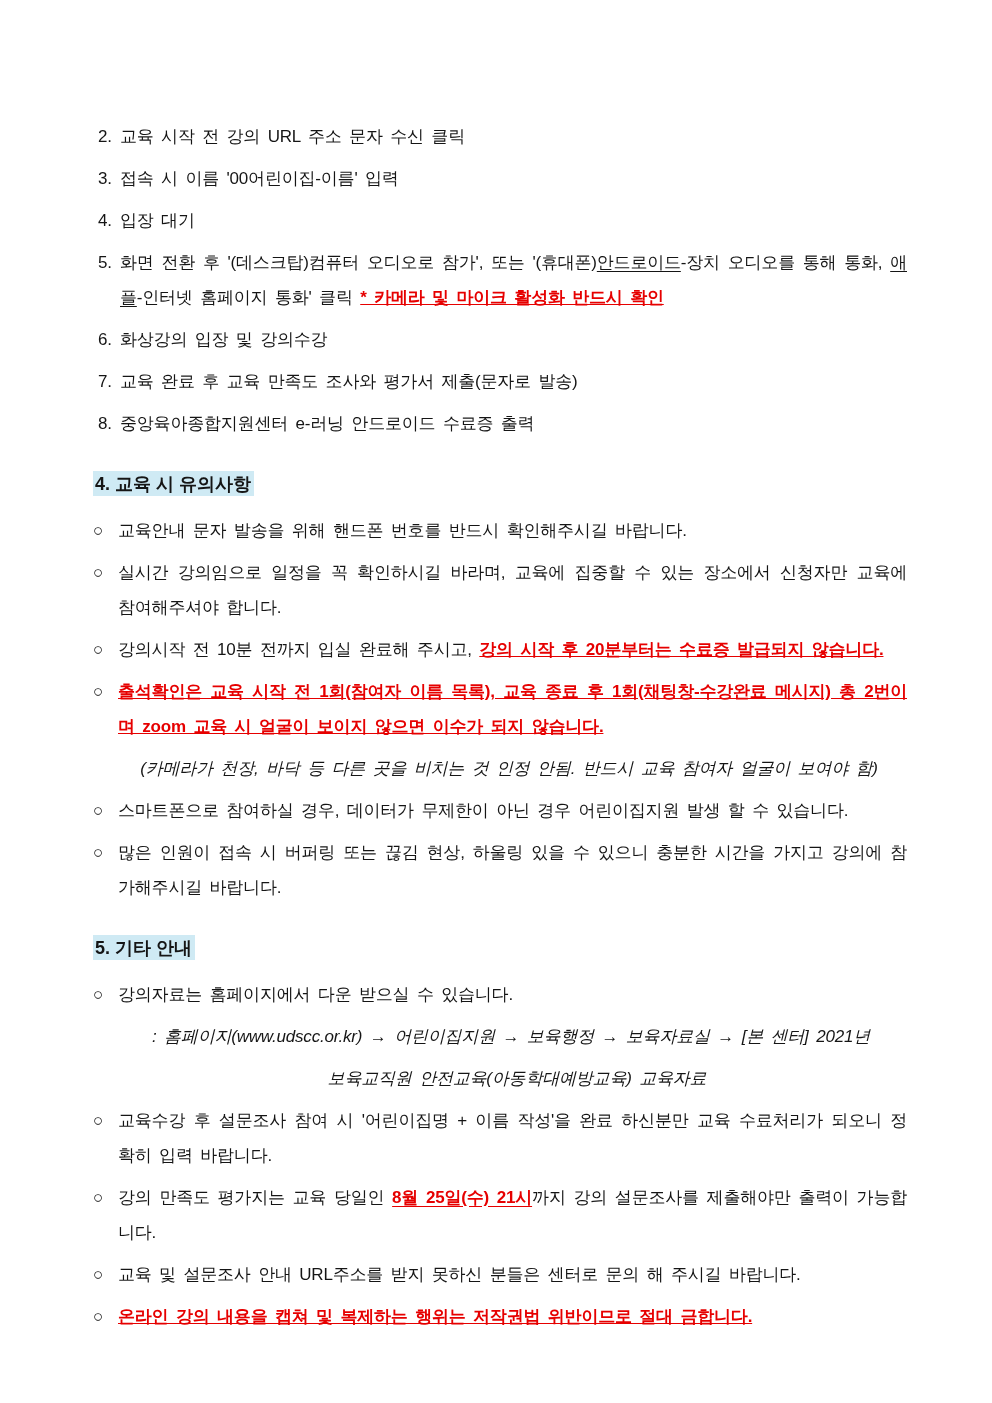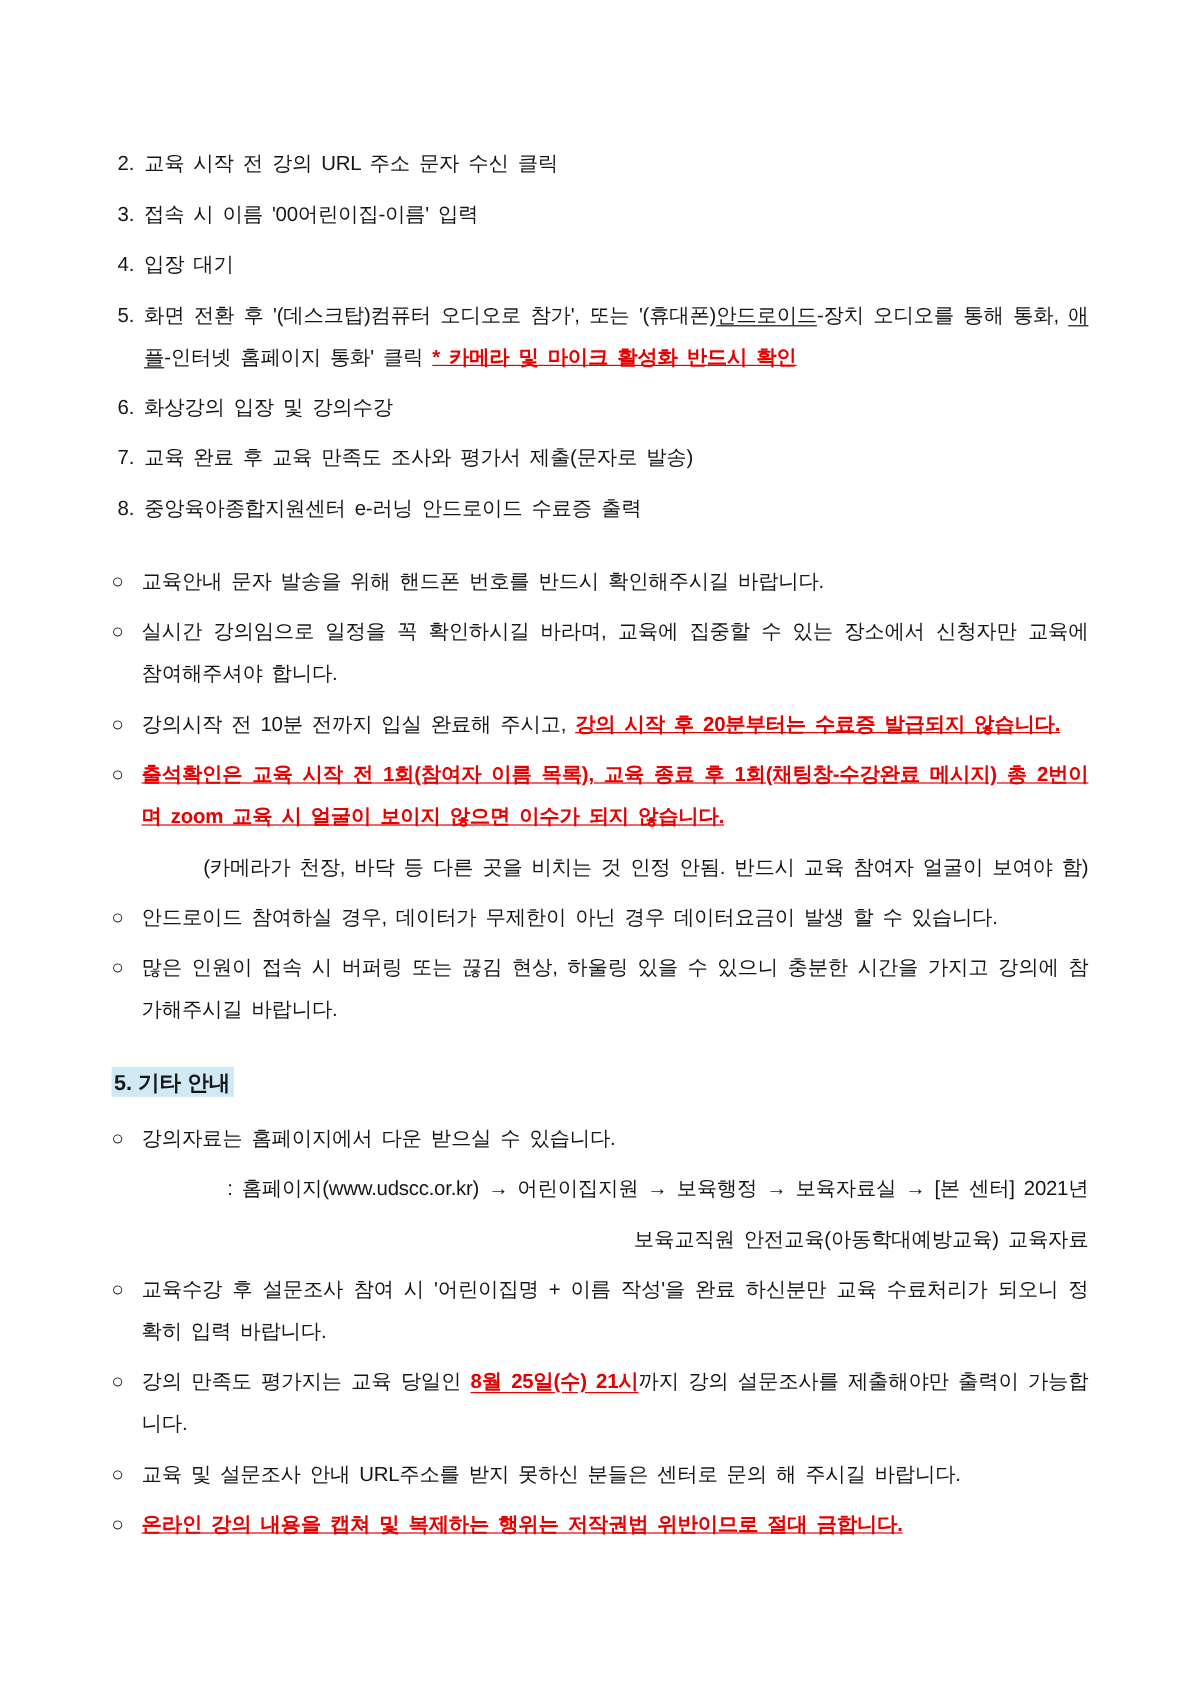--- a/index.html
+++ b/index.html
@@ -38,21 +38,21 @@
   }
   .text {
     flex: 1;
     text-align: justify;
   }
   .list.numbered .para { margin-left: 5px; }
   .list.numbered .marker { flex-basis: 22px; }
   .ind-note .marker { flex-basis: 18px; }
   .ind-sub .marker { flex-basis: 22px; }
   .ind-sub2 .marker { flex-basis: 34px; }
-  .ind-sub .text, .ind-sub2 .text, .ind-note .text { text-align: right; }
+  .ind-sub .text, .ind-sub2 .text, .ind-note .text { text-align: center; font-style: italic; }
   .section { margin-top: 26px; }
   .section-heading {
     font-size: 18px;
     font-weight: bold;
     line-height: 35px;
     margin-bottom: 11px;
   }
   .section-heading .hl {
     background: var(--highlight);
     padding: 3px 3px 2px 2px;
@@ -98,20 +98,23 @@
         <span class="text"><span>교육 완료 후 교육 만족도 조사와 평가서 제출(문자로 발송)</span></span>
       </div>
 
       <div class="para">
         <span class="marker">8.</span>
         <span class="text"><span>중앙육아종합지원센터 e-러닝 안드로이드 수료증 출력</span></span>
       </div>
     </div>
 
   <div class="section">
+    <div class="section-heading">
+      <span class="hl">4. 교육 시 유의사항</span>
+    </div>
     <div class="list">
 
         <div class="para">
           <span class="marker">○</span>
           <span class="text"><span>교육안내 문자 발송을 위해 핸드폰 번호를 반드시 확인해주시길 바랍니다.</span></span>
         </div>
 
         <div class="para">
           <span class="marker">○</span>
           <span class="text"><span>실시간 강의임으로 일정을 꼭 확인하시길 바라며, 교육에 집중할 수 있는 장소에서 신청자만 교육에 참여해주셔야 합니다.</span></span>
@@ -127,21 +130,21 @@
           <span class="text"><span class="b c-red">출석확인은 교육 시작 전 1회(참여자 이름 목록), 교육 종료 후 1회(채팅창-수강완료 메시지) 총 2번이며 zoom 교육 시 얼굴이 보이지 않으면 이수가 되지 않습니다.</span></span>
         </div>
 
         <div class="para ind-note">
           <span class="marker"></span>
           <span class="text"><span>(카메라가 천장, 바닥 등 다른 곳을 비치는 것 인정 안됨. 반드시 교육 참여자 얼굴이 보여야 함)</span></span>
         </div>
 
         <div class="para">
           <span class="marker">○</span>
-          <span class="text"><span>안드로이드 참여하실 경우, 데이터가 무제한이 아닌 경우 데이터요금이 발생 할 수 있습니다.</span></span>
+          <span class="text"><span>스마트폰으로 참여하실 경우, 데이터가 무제한이 아닌 경우 어린이집지원 발생 할 수 있습니다.</span></span>
         </div>
 
         <div class="para">
           <span class="marker">○</span>
           <span class="text"><span>많은 인원이 접속 시 버퍼링 또는 끊김 현상, 하울링 있을 수 있으니 충분한 시간을 가지고 강의에 참가해주시길 바랍니다.</span></span>
         </div>
       </div>
   </div>
 
   <div class="section">

